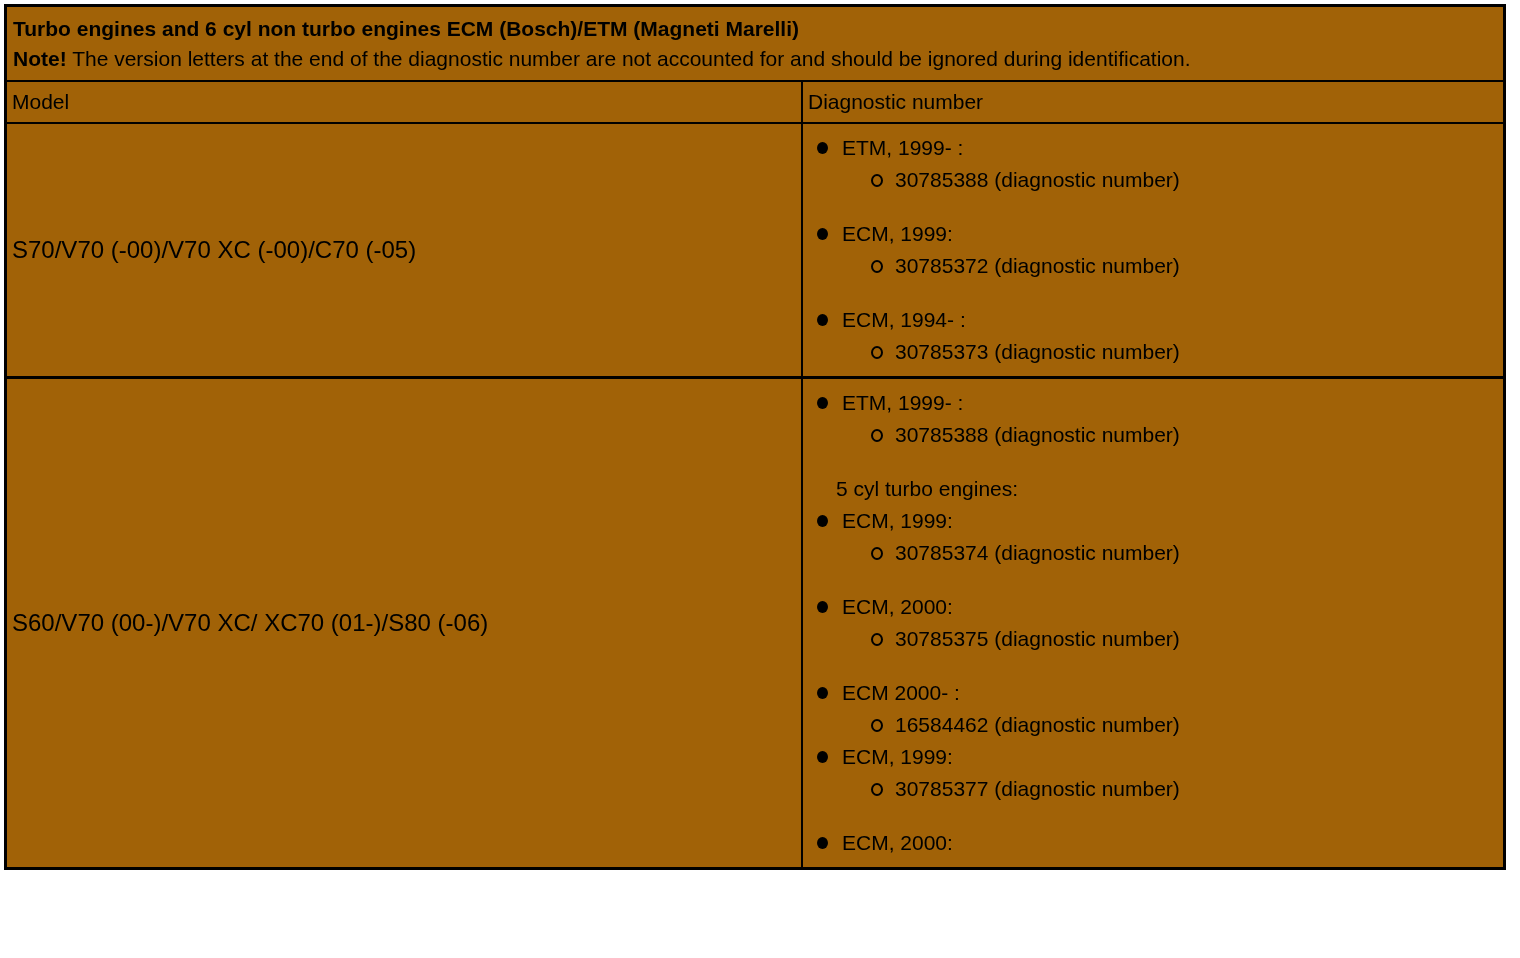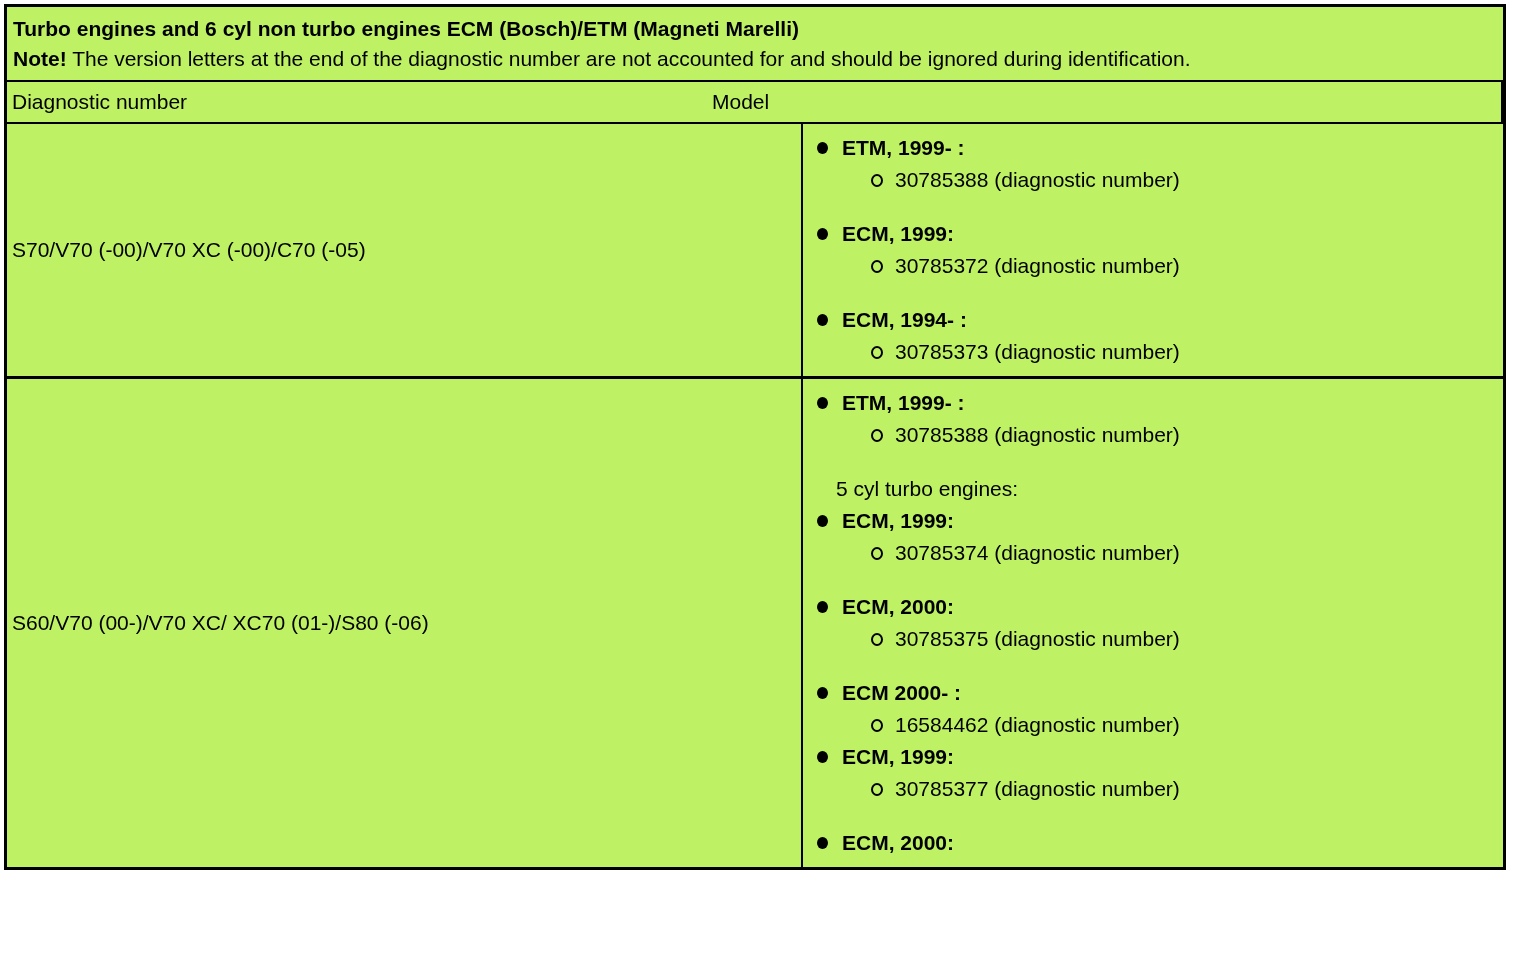--- a/index.html
+++ b/index.html
@@ -7,21 +7,21 @@
     width: 1520px; height: 958px;
     background: #ffffff;
     color: #000000;
     font-family: "Liberation Sans", sans-serif;
   }
   .tbl {
     position: absolute;
     left: 4px; top: 4px;
     width: 1502px;
     border: 3px solid #000;
-    background: #bef264;
+    background: #a16207;
   }
   .caption {
     border-bottom: 2px solid #000;
     padding: 7px 6px 6px 6px;
     font-size: 21px;
     line-height: 30px;
   }
   .bold { font-weight: bold; }
   .hrow {
     display: flex;
@@ -42,42 +42,42 @@
   }
   .brow {
     display: flex;
     border-bottom: 3px solid #000;
   }
   .brow:last-child { border-bottom: none; }
   .mcell {
     display: flex;
     align-items: center;
     padding: 0 5px;
-    font-size: 21px;
+    font-size: 24px;
     line-height: 28px;
   }
   .dcell {
     padding: 8px 6px 8px 0;
     font-size: 21px;
     line-height: 32px;
   }
   .entry.gap { margin-top: 22px; }
   .bline {
     display: flex;
     align-items: center;
     padding-left: 14px;
   }
   .dot {
     width: 11px; height: 12px;
     border-radius: 50%;
     background: #000;
     margin-right: 14px;
     flex-shrink: 0;
   }
-  .blabel { font-weight: bold; }
+  .blabel { font-weight: normal; }
   .sline {
     display: flex;
     align-items: center;
     padding-left: 68px;
   }
   .ring {
     width: 12px; height: 13px;
     border: 2.5px solid #000;
     border-radius: 50%;
     margin-right: 12px;
@@ -89,22 +89,22 @@
 <body>
 
 <div class="tbl">
 
   <div class="caption">
     <div class="bold">Turbo engines and 6 cyl non turbo engines ECM (Bosch)/ETM (Magneti Marelli)</div>
     <div><span class="bold">Note!</span><span> The version letters at the end of the diagnostic number are not accounted for and should be ignored during identification.</span></div>
   </div>
 
   <div class="hrow">
+    <div class="cell mcol">Model</div>
     <div class="cell dcol">Diagnostic number</div>
-    <div class="cell mcol">Model</div>
   </div>
 
   <div id="rows">
       <div class="brow">
         <div class="cell mcol mcell">
           <span>S70/V70 (-00)/V70 XC (-00)/C70 (-05)</span>
         </div>
         <div class="cell dcol dcell">
           <div class="entry">
             <div class="bline">

